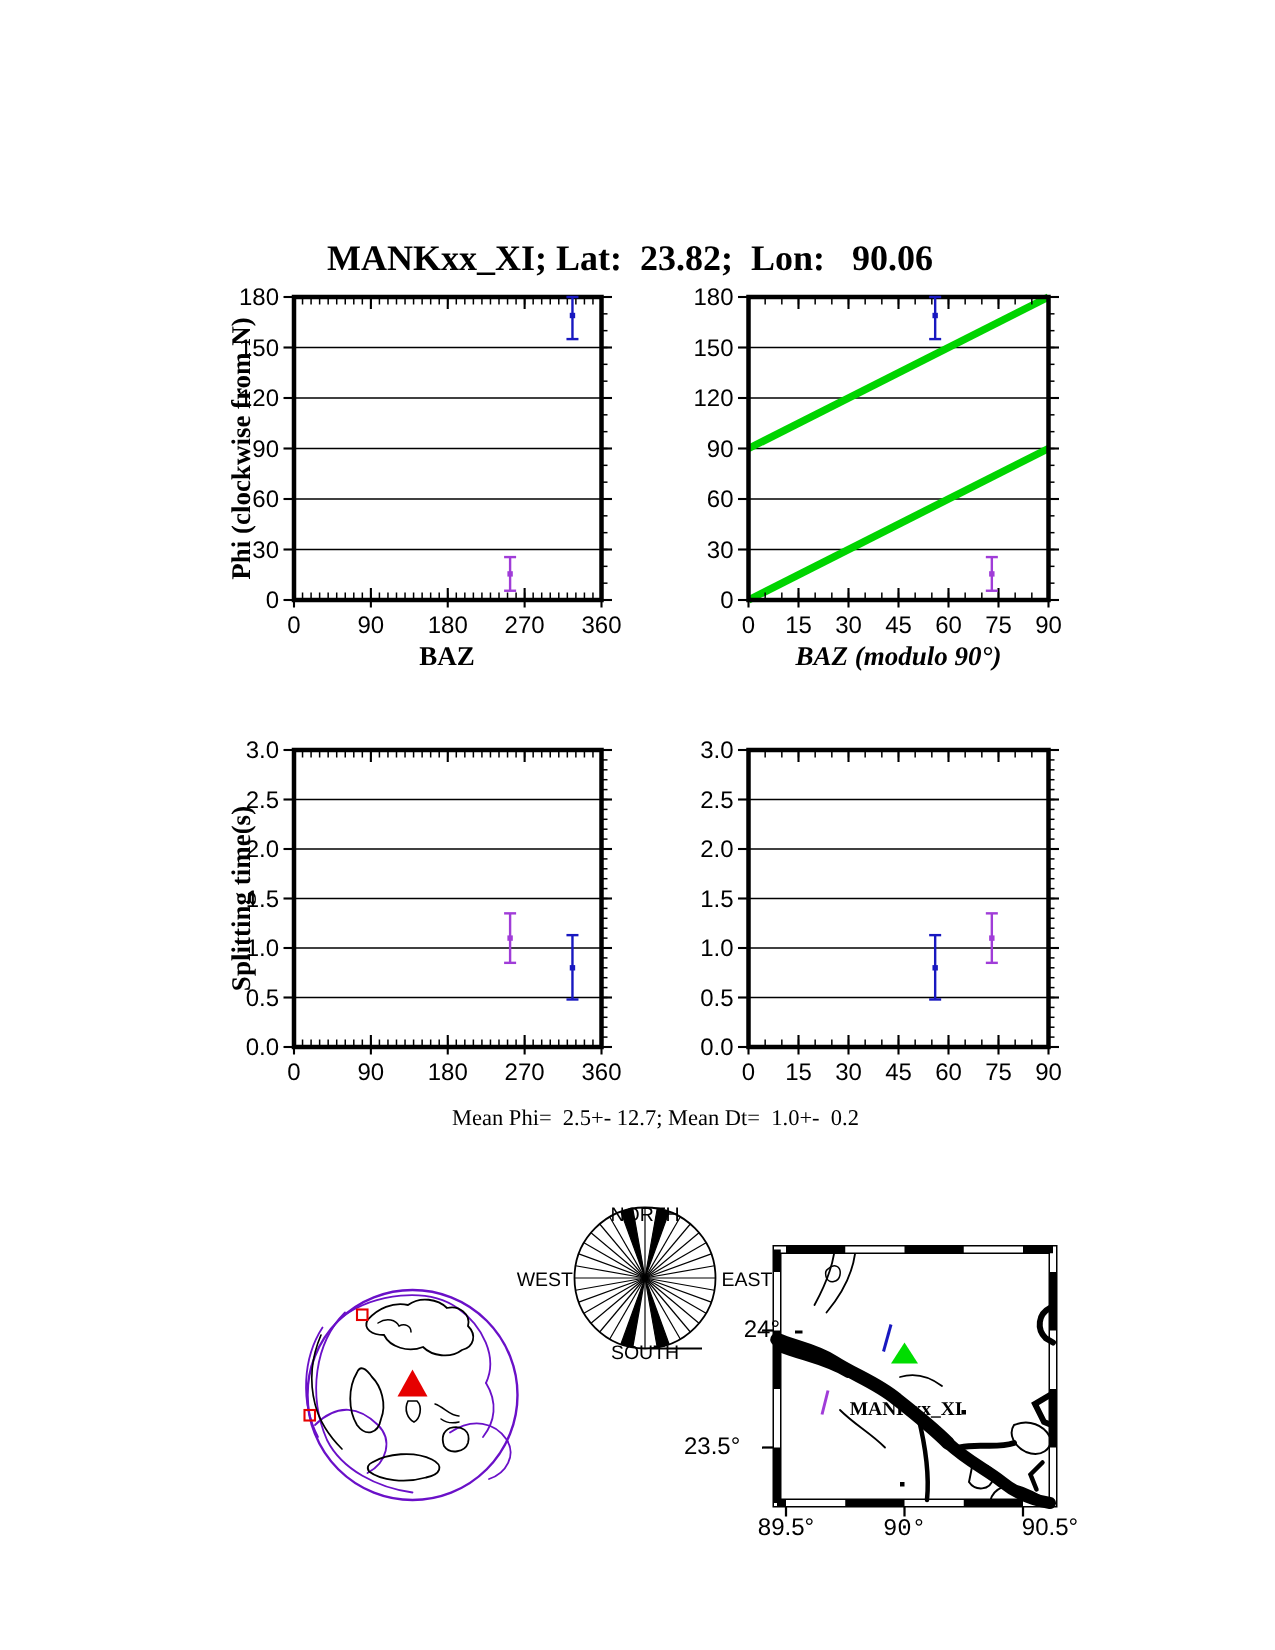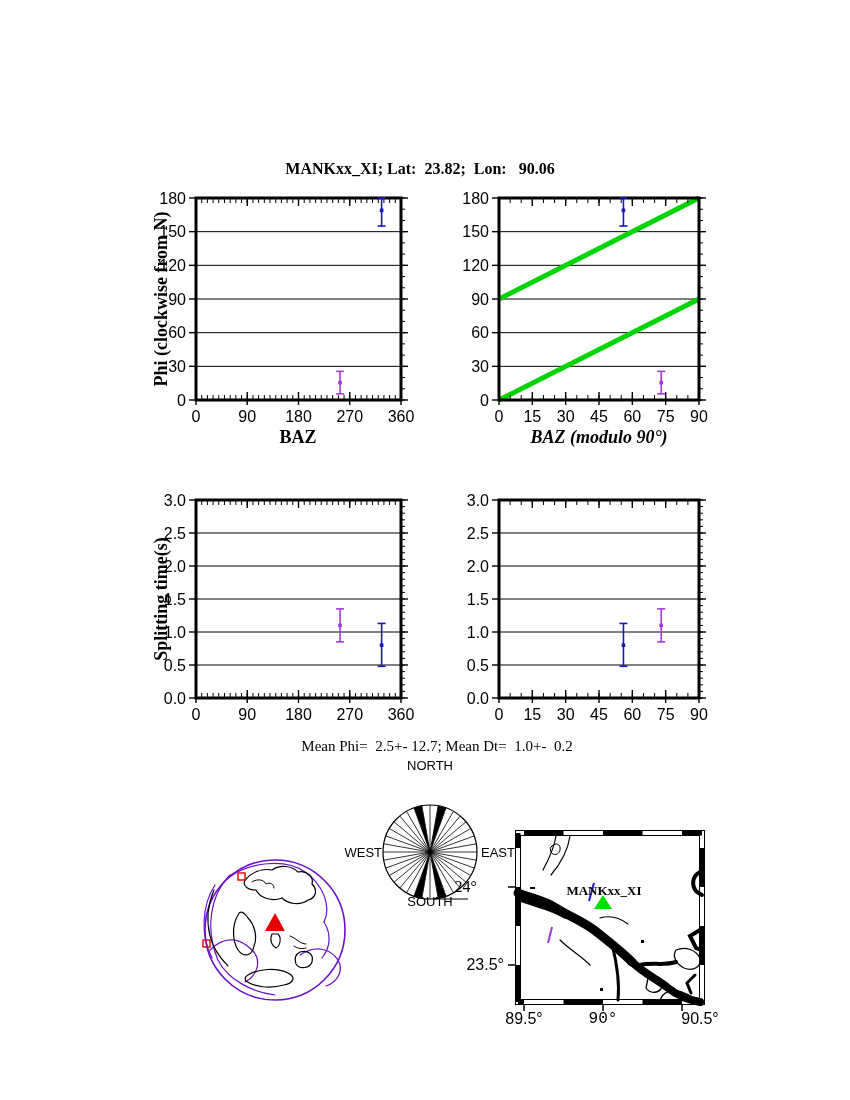--- a/index.html
+++ b/index.html
@@ -1,26 +1,26 @@
 <!DOCTYPE html>
 <html><head>
 <meta charset="utf-8">
 <style>
   html,body{margin:0;padding:0;background:#ffffff;}
   #page{position:relative;width:850px;height:1100px;background:#ffffff;overflow:hidden;
         font-family:"Liberation Sans",sans-serif;color:#000;}
   .abs{position:absolute;}
-  .title{font-family:"Liberation Serif",serif;font-weight:bold;font-size:16px;white-space:pre;}
+  .title{font-family:"Liberation Serif",serif;font-weight:bold;font-size:24px;white-space:pre;}
   .axis-title{font-family:"Liberation Serif",serif;font-weight:bold;font-size:18px;white-space:pre;}
   .stats{font-family:"Liberation Serif",serif;font-weight:normal;font-size:15px;white-space:pre;}
   .rot{transform:translate(-50%,-50%) rotate(-90deg);}
   .ctr{transform:translateX(-50%);}
   .rose-label{font-size:13px;font-family:"Liberation Sans",sans-serif;}
   .map-label{font-size:16px;font-family:"Liberation Sans",sans-serif;}
-  .station-label{font-family:"Liberation Serif",serif;font-weight:bold;font-size:13px;white-space:pre;}
+  .station-label{font-family:"Liberation Serif",serif;font-weight:bold;font-size:13px;white-space:pre;margin-top:48px;}
   svg text{font-family:"Liberation Sans",sans-serif;}
 </style>
 </head>
 <body>
 
 <div id="page">
 
   <svg id="gfx" class="abs" style="left:0;top:0;" width="850" height="1100">
     <g id="plots">
         <g>
@@ -713,25 +713,25 @@
   <div class="abs title ctr" style="left:420px;top:160px;">MANKxx_XI; Lat:  23.82;  Lon:   90.06</div>
 
   <div class="abs axis-title rot" style="left:161px;top:299px;">Phi (clockwise from N)</div>
   <div class="abs axis-title rot" style="left:161px;top:599px;">Splitting time(s)</div>
 
   <div class="abs axis-title ctr" style="left:298px;top:427px;">BAZ</div>
   <div class="abs axis-title ctr" style="left:599px;top:427px;font-style:italic;">BAZ (modulo 90°)</div>
 
   <div class="abs stats ctr" style="left:437px;top:738px;">Mean Phi=  2.5+- 12.7; Mean Dt=  1.0+-  0.2</div>
 
-  <div class="abs rose-label ctr" style="left:430px;top:758px;">NORTH</div>
+  <div class="abs rose-label ctr" style="left:430px;top:802px;">NORTH</div>
   <div class="abs rose-label ctr" style="left:430px;top:894px;">SOUTH</div>
   <div class="abs rose-label" style="left:340px;top:845px;width:42px;text-align:right;">WEST</div>
   <div class="abs rose-label" style="left:481px;top:845px;">EAST</div>
 
   <div class="abs map-label ctr" style="left:524px;top:1010px;">89.5°</div>
   <div class="abs map-label ctr" style="left:603px;top:1010px;font-family:Liberation Mono, monospace;">90°</div>
   <div class="abs map-label ctr" style="left:682px;top:1010px;margin-left:18px;">90.5°</div>
-  <div class="abs map-label" style="left:429px;top:878px;width:48px;text-align:right;font-family:Liberation Serif, serif;">24°</div>
-  <div class="abs map-label" style="left:456px;top:956px;width:48px;text-align:right;">23.5°</div>
+  <div class="abs map-label" style="left:472px;top:878px;width:48px;text-align:right;">24°</div>
+  <div class="abs map-label" style="left:456px;top:956px;width:48px;">23.5°</div>
 
   <div class="abs station-label ctr" style="left:604px;top:883px;">MANKxx_XI</div>
 </div>
 
 </body></html>

